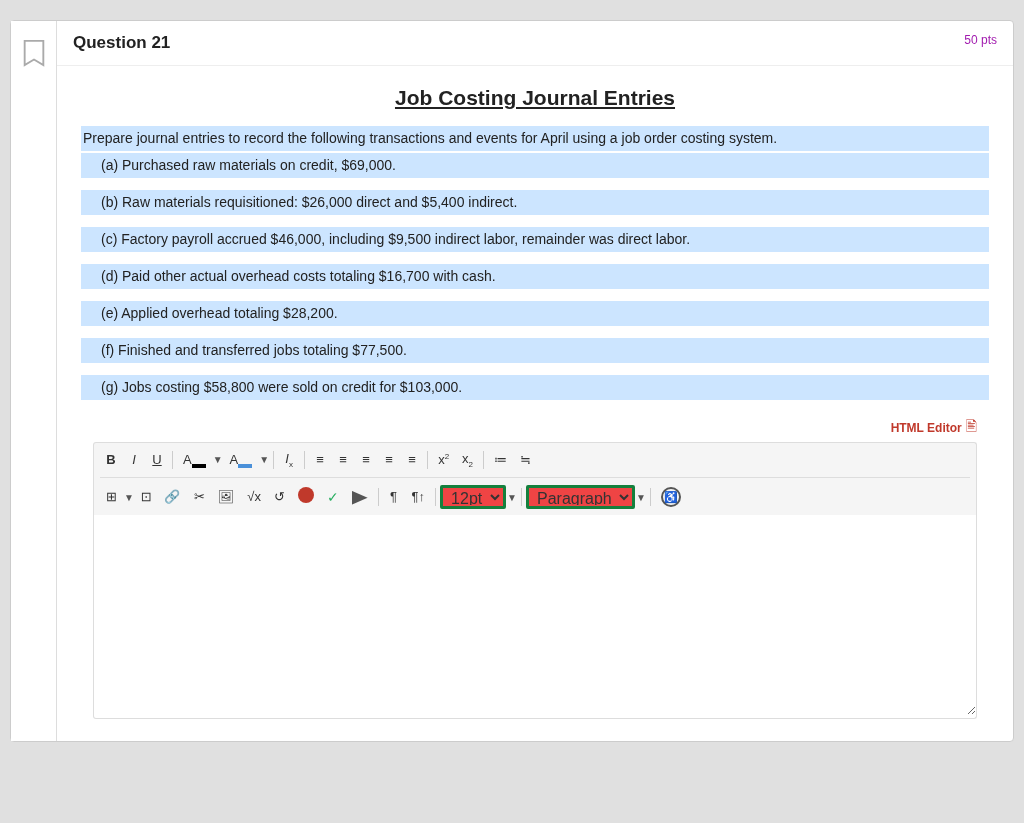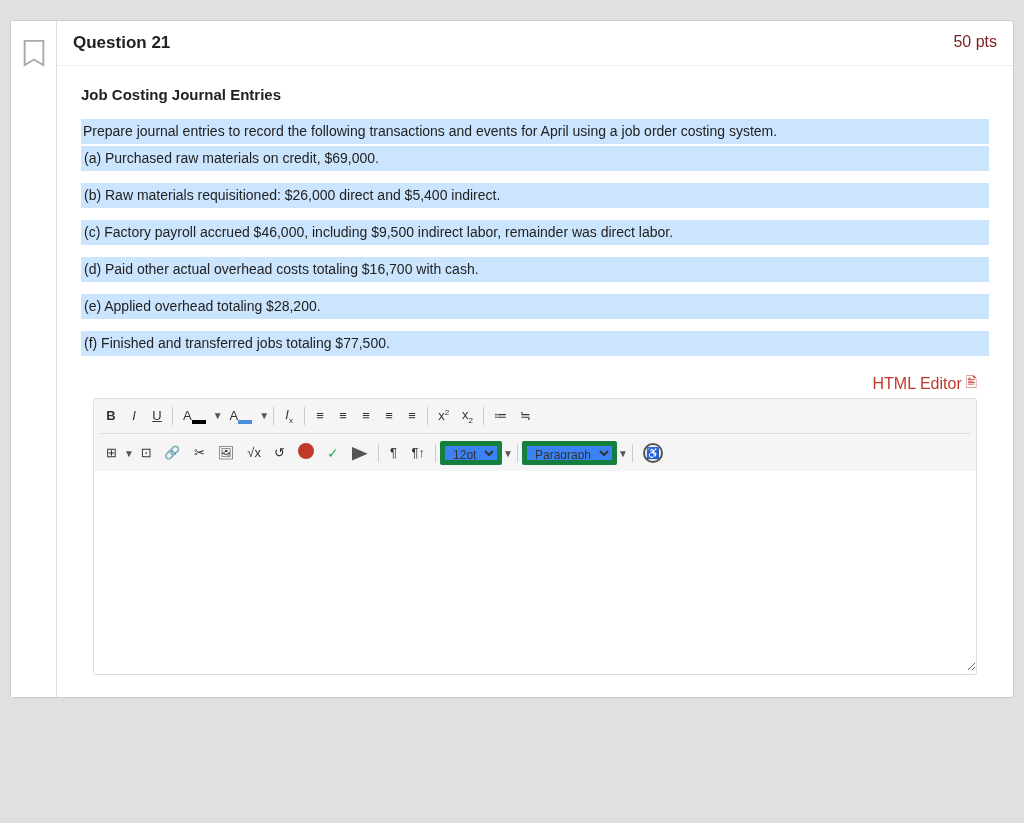--- a/index.html
+++ b/index.html
@@ -46,63 +46,65 @@
       align-items: flex-start;
       padding: 12px 16px 12px 16px;
       border-bottom: 1px solid #eee;
     }
     .question-title {
       font-size: 17px;
       font-weight: bold;
       color: #222;
     }
     .question-pts {
-      font-size: 16px;
+      font-size: 12px;
       font-weight: normal;
-      color: #7f1d1d;
+      color: #a21caf;
       margin-left: 12px;
     }
     .question-body {
       padding: 20px 24px 10px 24px;
     }
     .question-heading {
-      font-size: 15px;
+      font-size: 21px;
       font-weight: bold;
+      text-decoration: underline;
       color: #222;
       margin-bottom: 16px;
+      text-align: center;
     }
     .question-prompt {
       font-size: 14px;
       color: #222;
       margin-bottom: 2px;
       line-height: 1.5;
       background: #cce5ff;
       padding: 2px 2px;
     }
     .transaction-item {
       font-size: 14px;
       color: #222;
       margin-bottom: 12px;
       line-height: 1.5;
       background: #cce5ff;
-      padding: 2px 3px;
+      padding: 2px 20px;
     }
     .html-editor-bar {
       display: flex;
       justify-content: flex-end;
       padding: 4px 12px 2px 0;
       color: #c0392b;
       font-size: 12px;
       align-items: center;
       gap: 4px;
     }
     .editor-icon-html {
       color: #c0392b;
-      font-size: 16px;
-      font-weight: normal;
+      font-size: 12px;
+      font-weight: bold;
     }
     .toolbar {
       background: #f5f5f5;
       border: 1px solid #ddd;
       border-bottom: none;
       padding: 4px 6px;
       display: flex;
       flex-wrap: wrap;
       gap: 2px;
       align-items: center;
@@ -127,24 +129,24 @@
       background: #ccc;
       margin: 0 3px;
     }
     .toolbar-row {
       display: flex;
       align-items: center;
       gap: 1px;
       flex-wrap: wrap;
     }
     .toolbar-select {
-      border: 5px solid #15803d;
+      border: 3px solid #15803d;
       border-radius: 2px;
-      background: #3b82f6;
-      font-size: 12px;
+      background: #ef4444;
+      font-size: 16px;
       padding: 1px 4px;
       height: 24px;
       cursor: pointer;
       color: #333;
     }
     .editor-area-wrapper {
       margin: 0 12px 12px 12px;
       border: 1px solid #ddd;
       border-top: none;
       border-radius: 0 0 3px 3px;
@@ -238,20 +240,21 @@
         <div class="question-heading">Job Costing Journal Entries</div>
 
         <div class="question-prompt">Prepare journal entries to record the following transactions and events for April using a job order costing system.</div>
 
         <div class="transaction-item">(a) Purchased raw materials on credit, $69,000.</div>
         <div class="transaction-item">(b) Raw materials requisitioned: $26,000 direct and $5,400 indirect.</div>
         <div class="transaction-item">(c) Factory payroll accrued $46,000, including $9,500 indirect labor, remainder was direct labor.</div>
         <div class="transaction-item">(d) Paid other actual overhead costs totaling $16,700 with cash.</div>
         <div class="transaction-item">(e) Applied overhead totaling $28,200.</div>
         <div class="transaction-item">(f) Finished and transferred jobs totaling $77,500.</div>
+        <div class="transaction-item">(g) Jobs costing $58,800 were sold on credit for $103,000.</div>
 
         <div class="html-editor-bar">
           <span class="editor-icon-html">HTML Editor</span>
           <span style="font-size:14px;">🖹</span>
         </div>
 
         <div class="toolbar">
           <div class="toolbar-row">
             <button class="toolbar-btn" title="Bold"><b>B</b></button>
             <button class="toolbar-btn" title="Italic"><i>I</i></button>

